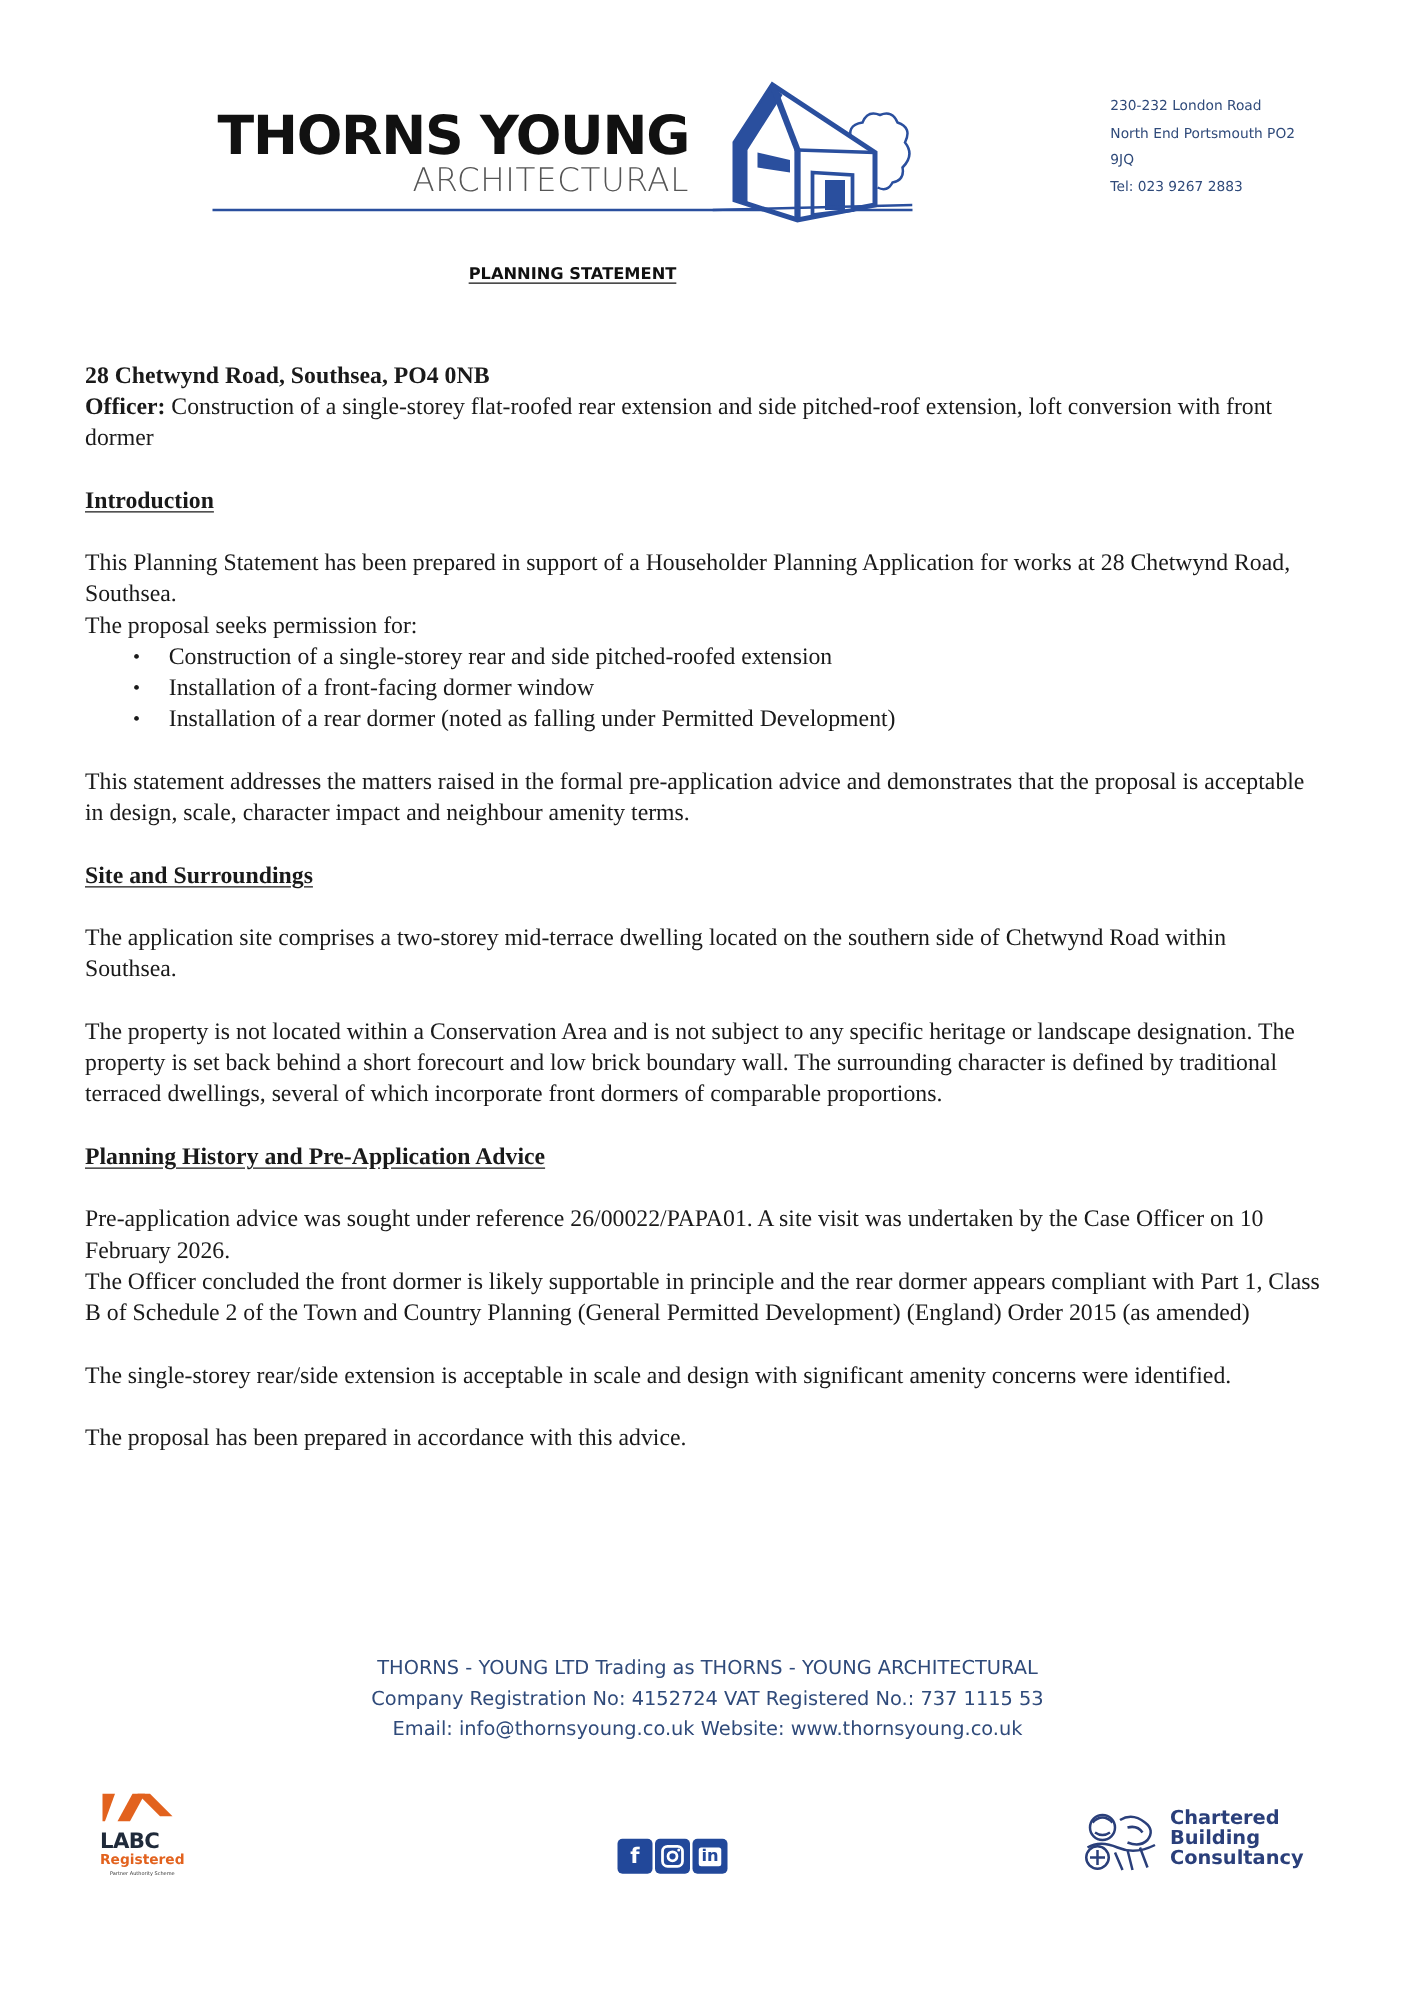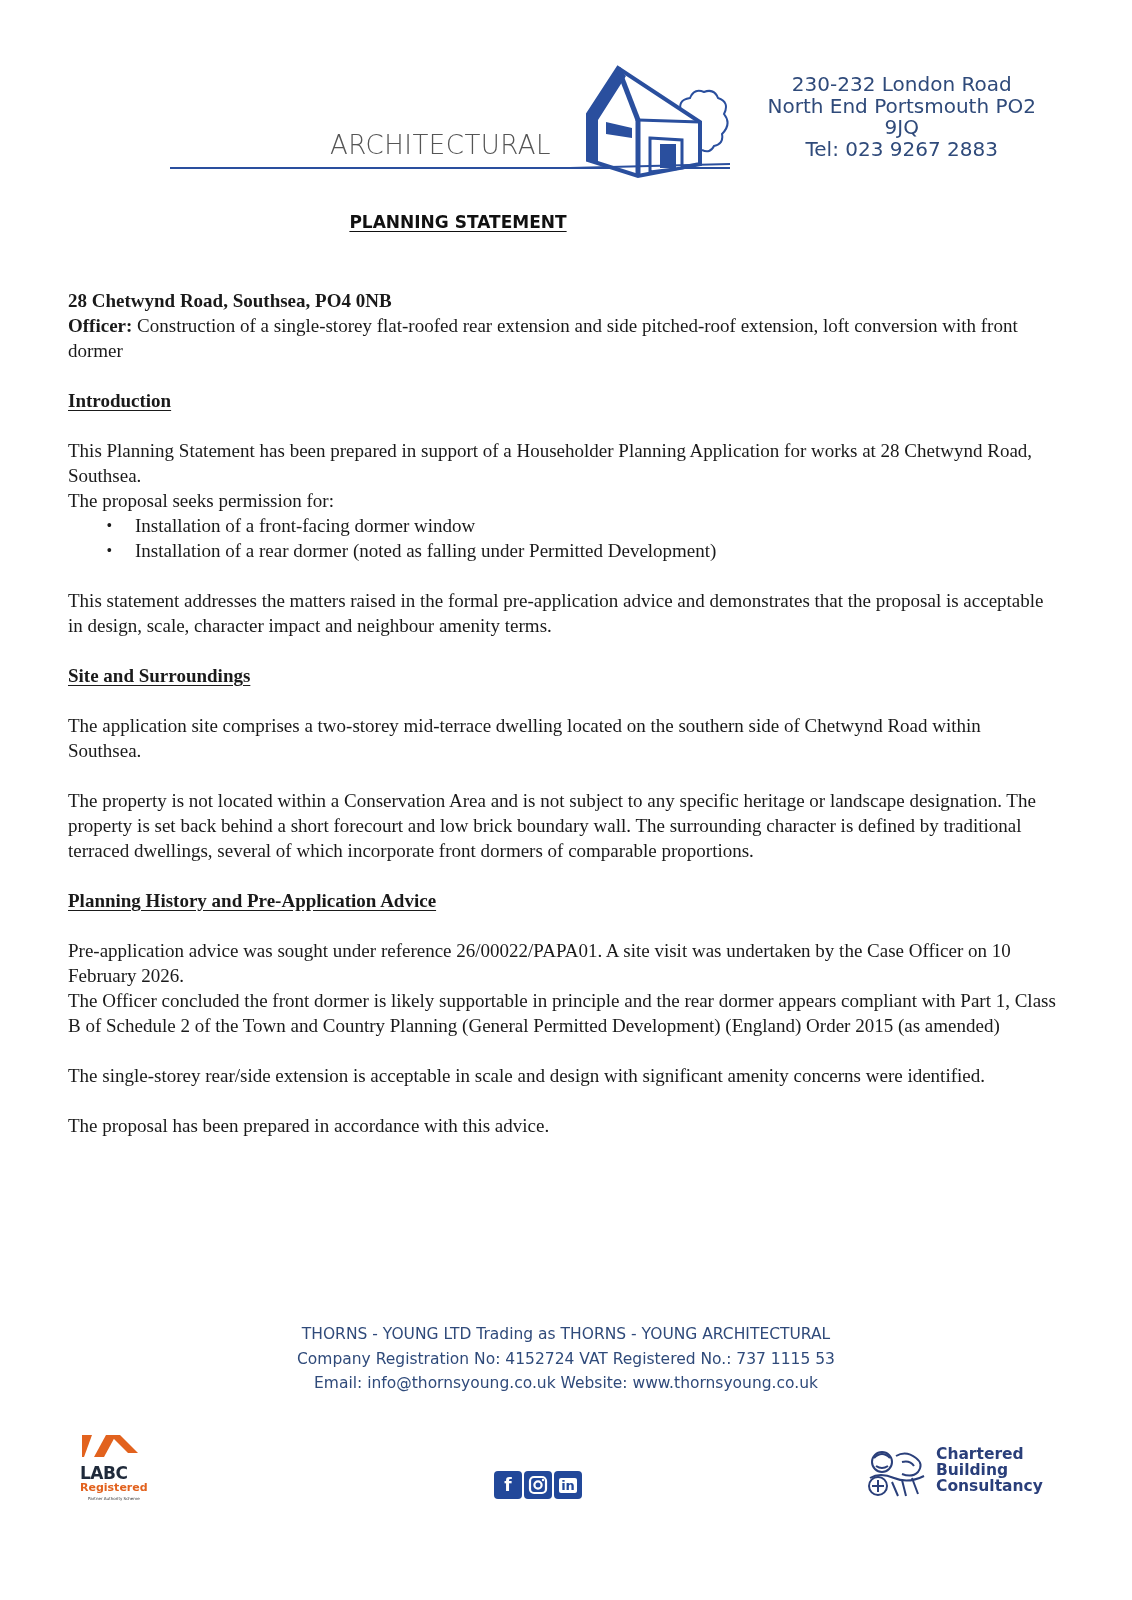--- a/index.html
+++ b/index.html
@@ -5,24 +5,24 @@
   html, body { margin: 0; padding: 0; background: #ffffff; }
   body { width: 1132px; height: 1600px; position: relative; overflow: hidden; font-family: "DejaVu Sans", sans-serif; color: #1a1a1a; }
 
   .header { position: absolute; left: 0; top: 0; width: 1132px; height: 190px; }
   .logo { position: absolute; left: 170px; top: 64px; width: 570px; height: 116px; }
   .logo-main { position: absolute; left: 4px; top: 20px; font-family: "DejaVu Sans", sans-serif; font-weight: bold; font-size: 43px; letter-spacing: -1px; color: #111111; white-space: nowrap; }
   .logo-sub { position: absolute; left: 160px; top: 66px; font-family: "DejaVu Sans", sans-serif; font-size: 26px; font-weight: 300; color: #555555; letter-spacing: 0.5px; white-space: nowrap; }
   .logo-line { position: absolute; left: 0; top: 103px; width: 560px; height: 2px; background: #2a4f9e; }
   .logo-house { position: absolute; left: 400px; top: 0; width: 160px; height: 116px; }
 
-  .address { position: absolute; right: 96px; top: 74px; text-align: center; color: #2f4a7a; font-family: "DejaVu Sans", sans-serif; font-size: 20px; line-height: 21.5px; }
+  .address { position: absolute; right: 96px; top: 74px; text-align: left; color: #2f4a7a; font-family: "DejaVu Sans", sans-serif; font-size: 11px; line-height: 21.5px; }
   .address div { white-space: nowrap; }
 
-  .doc-title { position: absolute; left: 0; top: 212px; width: 916px; text-align: center; font-family: "DejaVu Sans", sans-serif; font-weight: bold; font-size: 17px; text-decoration: underline; text-underline-offset: 3px; color: #111; }
+  .doc-title { position: absolute; left: 0; top: 212px; width: 916px; text-align: center; font-family: "DejaVu Sans", sans-serif; font-weight: bold; font-size: 13px; text-decoration: underline; text-underline-offset: 3px; color: #111; }
 
   .content { position: absolute; left: 68px; top: 288px; width: 990px; font-family: Liberation Serif, serif; font-size: 19px; line-height: 25px; color: #1a1a1a; }
   .content p { margin: 0; }
   .addr-line { font-weight: bold; }
   .proposal-label { font-weight: bold; }
   .section-heading { font-weight: bold; text-decoration: underline; text-underline-offset: 3px; margin: 0; }
   .gap { height: 25px; }
   ul.bullets { margin: 0; padding: 0 0 0 67px; list-style: none; }
   ul.bullets li { position: relative; }
   ul.bullets li::before { content: "\2022"; position: absolute; left: -63px; width: 40px; text-align: right; font-size: 16px; }
@@ -42,20 +42,21 @@
   .cbc { position: absolute; left: 866px; top: 1444px; width: 180px; height: 56px; }
   .cbc-crest { position: absolute; left: 0; top: 4px; width: 66px; height: 50px; }
   .cbc-text { position: absolute; left: 70px; top: 2px; font-family: "DejaVu Sans", sans-serif; font-weight: bold; font-size: 15.5px; line-height: 16px; color: #2a3f7a; }
   .cbc-text div { white-space: nowrap; }
 </style>
 </head>
 <body>
 
 <div class="header">
   <div class="logo">
+    <div class="logo-main">THORNS YOUNG</div>
     <div class="logo-sub">ARCHITECTURAL</div>
     <div class="logo-line"></div>
     <svg class="logo-house" viewBox="0 0 160 116">
 
       <path d="M112,50 q-6,-14 8,-16 q4,-10 14,-6 q10,-4 14,6 q12,4 6,16 q8,10 -2,20 q2,10 -8,12 q-4,8 -12,4" fill="none" stroke="#2a4f9e" stroke-width="2"></path>
 
       <polygon points="18,50 48,4 130,58 130,100 68,112 18,96" fill="#ffffff" stroke="#2a4f9e" stroke-width="4"></polygon>
       <polygon points="18,50 48,4 56,12 28,56 28,100 18,96" fill="#2a4f9e"></polygon>
       <line x1="48" y1="4" x2="68" y2="56" stroke="#2a4f9e" stroke-width="5"></line>
       <line x1="68" y1="56" x2="68" y2="112" stroke="#2a4f9e" stroke-width="5"></line>
@@ -79,20 +80,21 @@
 <div class="content">
   <p class="addr-line">28 Chetwynd Road, Southsea, PO4 0NB</p>
   <p><span class="proposal-label">Officer:</span><span> Construction of a single-storey flat-roofed rear extension and side pitched-roof extension, loft conversion with front dormer</span></p>
   <div class="gap"></div>
 
   <p class="section-heading">Introduction</p>
   <div class="gap"></div>
   <p>This Planning Statement has been prepared in support of a Householder Planning Application for works at 28 Chetwynd Road, Southsea.</p>
   <p>The proposal seeks permission for:</p>
   <ul class="bullets">
+    <li>Construction of a single-storey rear and side pitched-roofed extension</li>
     <li>Installation of a front-facing dormer window</li>
     <li>Installation of a rear dormer (noted as falling under Permitted Development)</li>
   </ul>
   <div class="gap"></div>
   <p>This statement addresses the matters raised in the formal pre-application advice and demonstrates that the proposal is acceptable in design, scale, character impact and neighbour amenity terms.</p>
   <div class="gap"></div>
 
   <p class="section-heading">Site and Surroundings</p>
   <div class="gap"></div>
   <p>The application site comprises a two-storey mid-terrace dwelling located on the southern side of Chetwynd Road within Southsea.</p>

